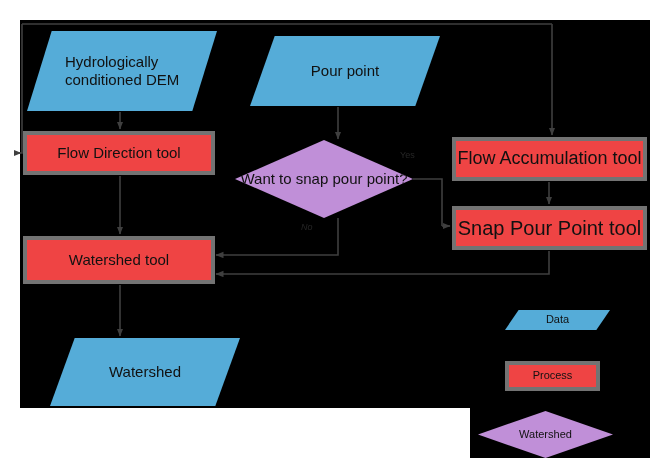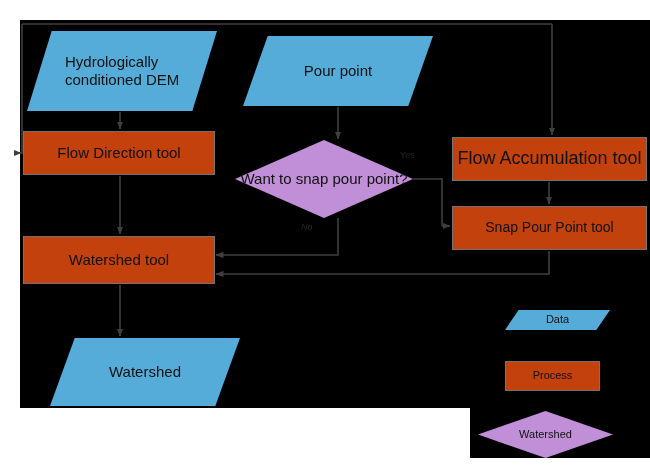--- a/index.html
+++ b/index.html
@@ -13,34 +13,34 @@
   #canvas-legend{left:470px;top:408px;width:180px;height:50px;}
 
   
   #links{position:absolute;left:0;top:0;width:650px;height:471px;}
 
   
   .node{position:absolute;display:flex;align-items:center;
         justify-content:center;text-align:center;color:#111111;
         line-height:1.22;box-sizing:border-box;}
 
-  .process{background:#c2410c;border:1px solid #737373;}
+  .process{background:#ef4444;border:4px solid #737373;}
   .datashape{background:#55acd8;}
   .decision{background:#c08fd8;}
 
   .data-clip{clip-path:polygon(13% 0%,100% 0%,87% 100%,0% 100%);}
   .dia-clip{clip-path:polygon(50% 0%,100% 50%,50% 100%,0% 50%);}
 
   
   #n-dem        {left:27px; top:31px;  width:190px;height:80px; font-size:15px;}
   #n-dem .txt   {width:120px;text-align:left;padding-left:6px;}
-  #n-pour       {left:243px;top:36px;  width:190px;height:70px; font-size:15px;}
+  #n-pour       {left:250px;top:36px;  width:190px;height:70px; font-size:15px;}
   #n-flowdir    {left:23px; top:131px; width:192px;height:44px; font-size:15px;}
   #n-flowacc    {left:452px;top:137px; width:195px;height:44px; font-size:18px;}
-  #n-snap       {left:452px;top:206px; width:195px;height:44px; font-size:14px;}
+  #n-snap       {left:452px;top:206px; width:195px;height:44px; font-size:20px;}
   #n-decision   {left:235px;top:140px; width:178px;height:78px; font-size:15px;}
   #n-wsheditool {left:23px; top:236px; width:192px;height:48px; font-size:15px;}
   #n-watershed  {left:50px; top:338px; width:190px;height:68px; font-size:15px;}
 
   
   #l-data    {left:505px;top:310px;width:105px;height:20px;font-size:11px;}
   #l-process {left:505px;top:361px;width:95px; height:30px;font-size:11px;}
   #l-decision{left:478px;top:411px;width:135px;height:47px;font-size:11px;}
 
   

